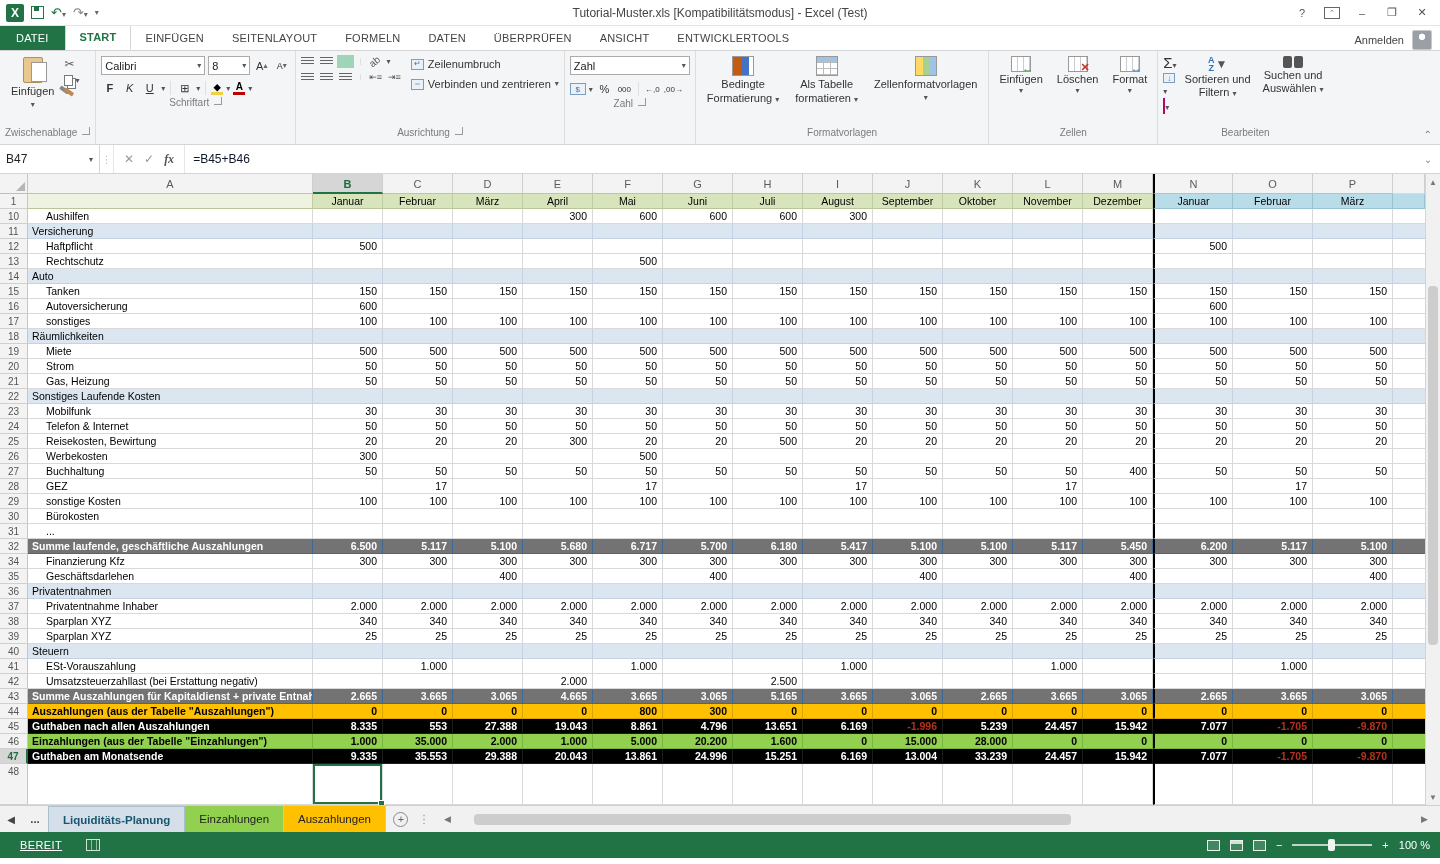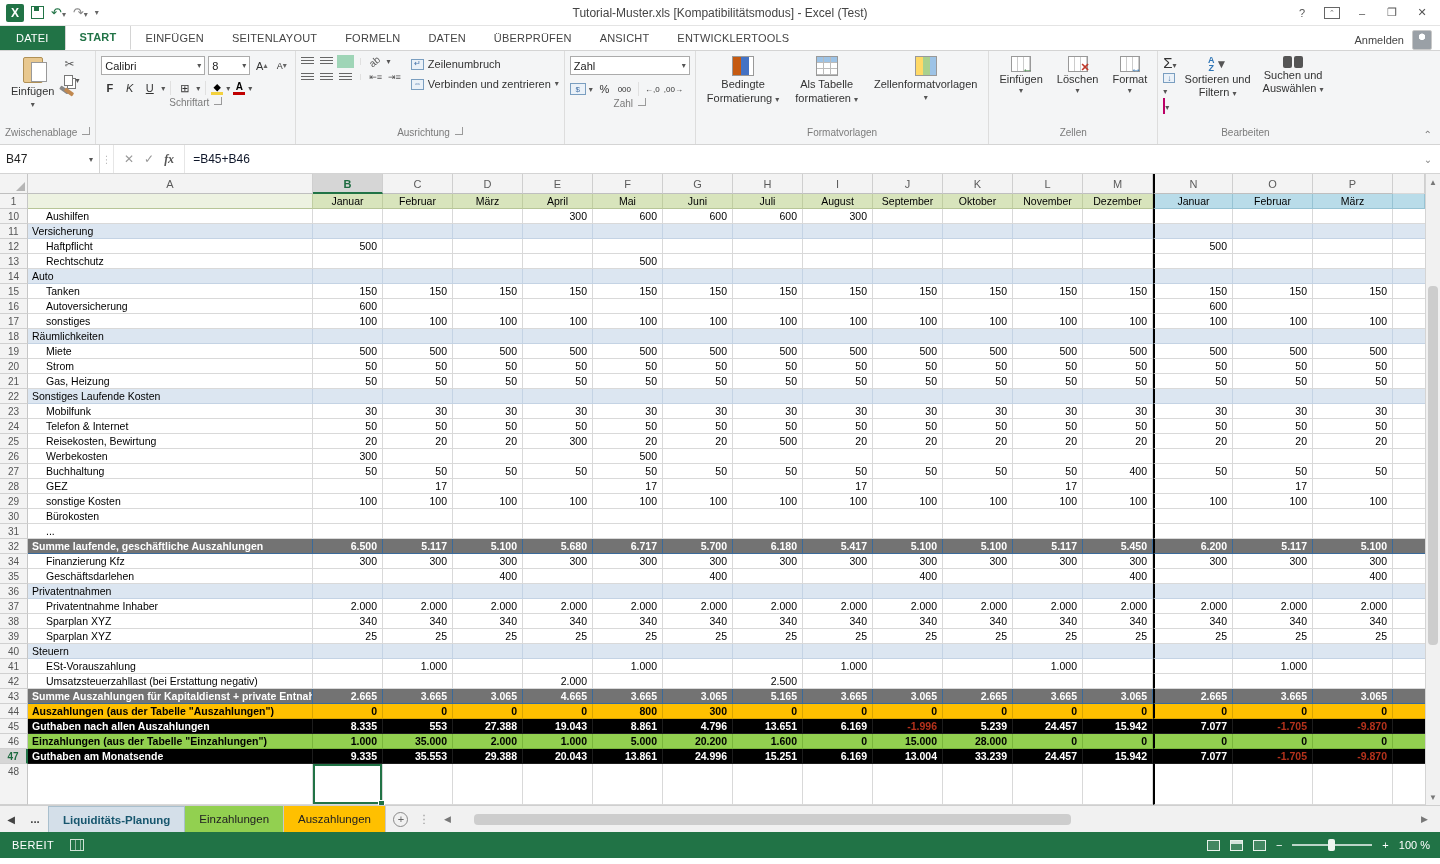--- a/index.html
+++ b/index.html
@@ -131,21 +131,21 @@
   .addsheet { width:30px; display:flex; align-items:center; justify-content:center; }
   .pluscirc { width:15px; height:15px; border:1px solid #8a8a8a; border-radius:50%; color:#666; font-size:11px; display:flex; align-items:center; justify-content:center; }
   .hsep { width:16px; display:flex; align-items:center; justify-content:center; color:#999; }
   .hscroll { flex:1; margin:5px 8px; background:#f1f1f1; display:flex; align-items:center; }
   .harrow { color:#777; font-size:9px; padding:0 4px; }
   .htrack { flex:1; height:11px; position:relative; }
   .hthumb { position:absolute; left:2%; width:62%; top:0; bottom:0; background:#cdcdcd; border-radius:4px; }
 
   
   .statusbar { height:26px; background:#217346; color:#fff; display:flex; align-items:center; font-size:11px; }
-  .mode { padding:0 12px; letter-spacing:.4px; }
+  .mode { padding:0 20px; letter-spacing:.4px;text-decoration:underline; }
   .i-macro { width:14px; height:12px; border:1px solid #cfe3d6; background:repeating-linear-gradient(90deg,transparent 0 4px,rgba(255,255,255,.5) 4px 5px); margin-left:4px; }
   .sb-right { margin-left:auto; display:flex; align-items:center; gap:10px; padding-right:10px; }
   .viewic { width:13px; height:11px; border:1px solid #e8f1ea; background:rgba(255,255,255,.15); }
   .viewic.v2 { background:linear-gradient(rgba(255,255,255,.8) 0 3px, rgba(255,255,255,.15) 3px); }
   .zoomtrack { width:80px; height:2px; background:rgba(255,255,255,.7); position:relative; }
   .zoomthumb { position:absolute; left:36px; top:-5px; width:7px; height:12px; background:#eef5f0; border-radius:2px; }
   .zoomlvl { font-size:11px; }
 </style>
 </head>
 <body>

